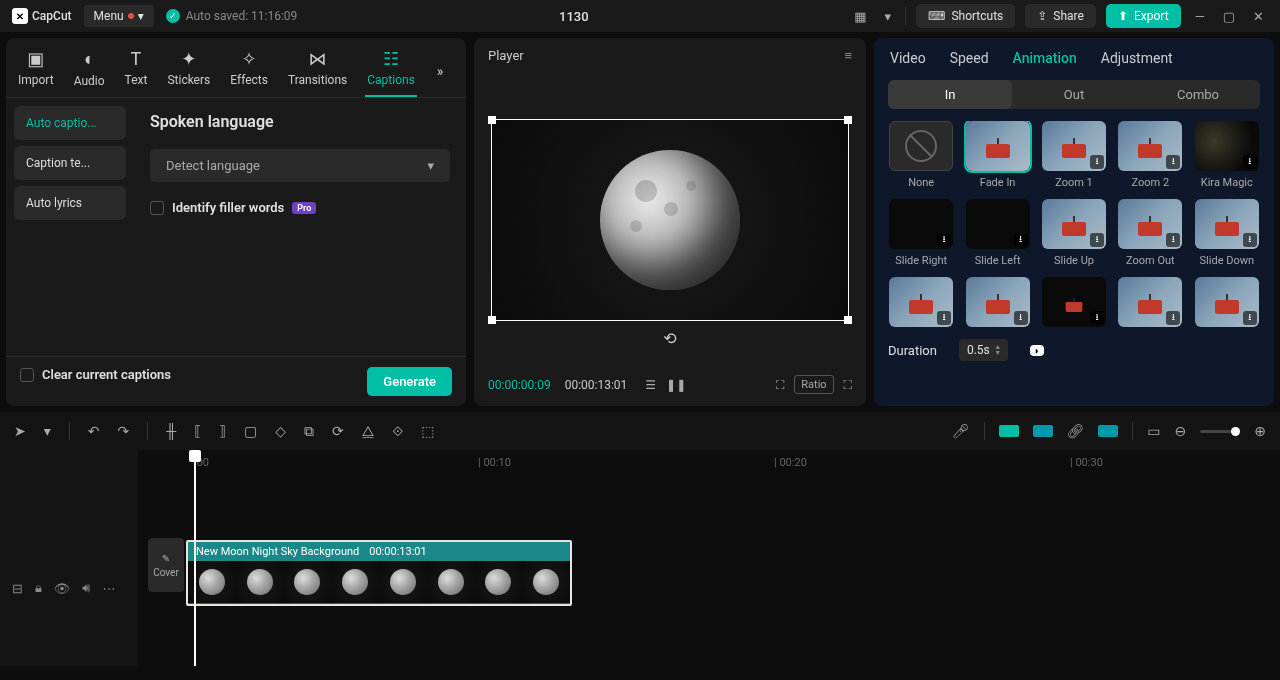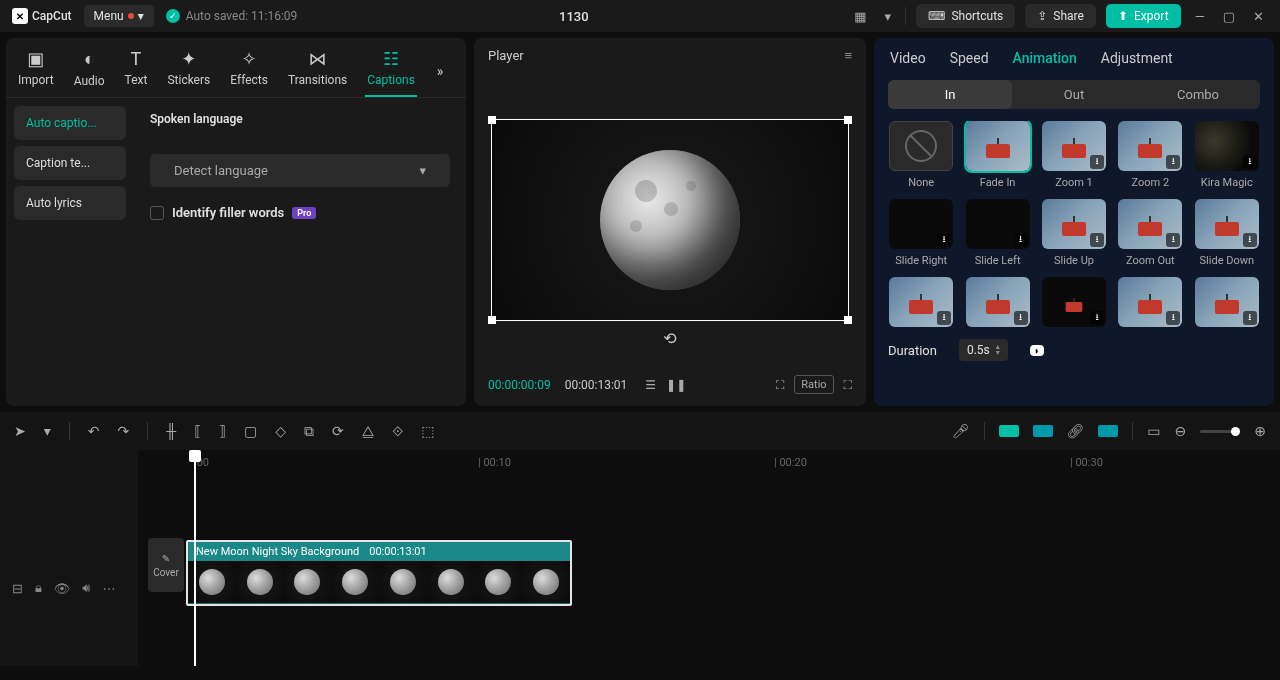--- a/index.html
+++ b/index.html
@@ -22,22 +22,22 @@
 .media-tabs { display:flex; border-bottom:1px solid #2a2a2a; padding:6px 10px 0; gap:16px; align-items:flex-start; }
 .media-tab { display:flex; flex-direction:column; align-items:center; gap:4px; padding:4px 2px 8px; cursor:pointer; color:#ccc; font-size:12px; }
 .media-tab.active { color:#00bfa5; border-bottom:2px solid #00bfa5; }
 .media-tab-icon { font-size:18px; }
 .more-arrow { align-self:center; color:#ccc; cursor:pointer; padding:4px; font-size:14px; }
 .left-body { flex:1; display:flex; }
 .cap-sidebar { width:128px; padding:8px; display:flex; flex-direction:column; gap:6px; }
 .cap-item { background:#2a2a2a; padding:10px 12px; border-radius:6px; cursor:pointer; font-size:12px; color:#ddd; white-space:nowrap; overflow:hidden; text-overflow:ellipsis; }
 .cap-item.active { color:#00bfa5;padding-left:12px; }
 .cap-content { flex:1; padding:14px 16px; }
-.cap-heading { font-weight:600; margin-bottom:28px; font-size:12px; }
-.select-box { background:#2a2a2a; border-radius:5px; padding:9px 24px; display:flex; justify-content:space-between; align-items:center; cursor:pointer; color:#aaa; font-size:13px; margin-bottom:18px; }
+.cap-heading { font-weight:600; margin-bottom:18px; font-size:16px; }
+.select-box { background:#2a2a2a; border-radius:5px; padding:9px 16px; display:flex; justify-content:space-between; align-items:center; cursor:pointer; color:#aaa; font-size:13px; margin-bottom:18px; }
 .checkbox-row { display:flex; align-items:center; gap:8px; margin-bottom:14px; }
 .chk { width:14px; height:14px; border:1px solid #555; border-radius:3px; cursor:pointer; }
 .pro-badge { background:#6f42c1; color:#fff; font-size:9px; padding:1px 5px; border-radius:3px; font-weight:600; }
 .left-footer { display:flex; justify-content:space-between; align-items:center; padding:10px 14px; border-top:1px solid #2a2a2a; }
 .gen-btn { background:#00bfa5; color:#fff; padding:7px 16px; border-radius:5px; cursor:pointer; font-size:13px; font-weight:500; }
 .player-panel { flex:1; background:#1a1a1a; border-radius:8px; display:flex; flex-direction:column; }
 .player-head { display:flex; justify-content:space-between; align-items:center; padding:10px 14px; color:#ccc; }
 .hamburger { cursor:pointer; color:#888; }
 .player-body { flex:1; display:flex; align-items:center; justify-content:center; padding:0 8px; position:relative; }
 .video-frame { width:358px; height:202px; border:1px solid #fff; position:relative; background:radial-gradient(circle at 50% 50%, #1a1a1a 0%, #0a0a0a 100%); display:flex; align-items:center; justify-content:center; }
@@ -186,20 +186,27 @@
           <span>Detect language</span>
           <span>▾</span>
         </div>
         <div class="checkbox-row">
           <span class="chk"></span>
           <span style="font-weight:600;">Identify filler words</span>
           <span class="pro-badge">Pro</span>
         </div>
       </div>
     </div>
+    <div class="left-footer">
+      <div class="checkbox-row">
+        <span class="chk"></span>
+        <span style="font-weight:600;">Clear current captions</span>
+      </div>
+      <div class="gen-btn">Generate</div>
+    </div>
   </div>
 
   <div class="player-panel">
     <div class="player-head">
       <span>Player</span>
       <span class="hamburger">≡</span>
     </div>
     <div class="player-body">
       <div class="video-frame">
         <div class="handle tl"></div>

